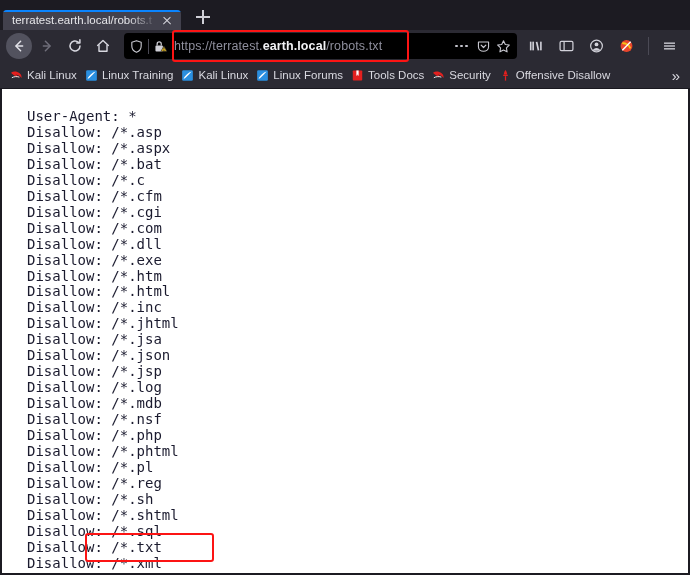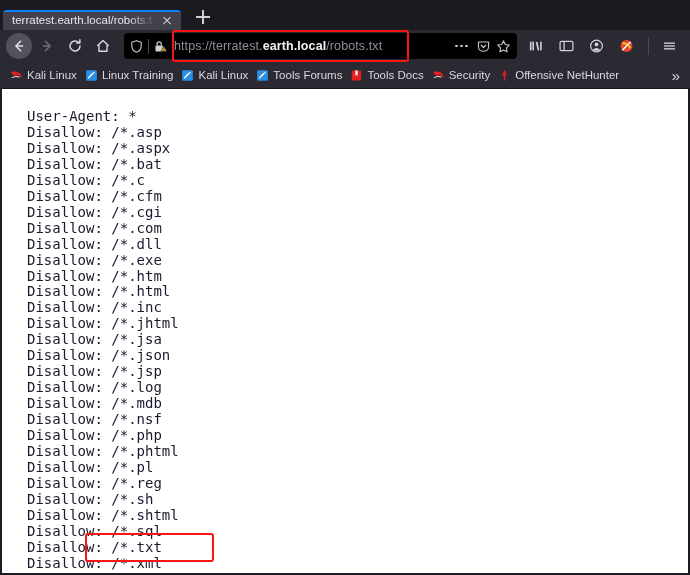--- a/index.html
+++ b/index.html
@@ -373,21 +373,21 @@
         <path d="M3 11.8C5.4 7.8 9 4.6 13 3.2c-2.4 3-5.2 6-8.4 8.6z" fill="#ffffff"></path>
       </svg>
       <span class="bm-label">Kali Linux</span>
     </div>
 
     <div class="bm">
       <svg class="bm-ico" viewBox="0 0 16 16">
         <rect x="1.4" y="1.6" width="13.2" height="12.8" rx="1.6" fill="#2a8fe0"></rect>
         <path d="M3 11.8C5.4 7.8 9 4.6 13 3.2c-2.4 3-5.2 6-8.4 8.6z" fill="#ffffff"></path>
       </svg>
-      <span class="bm-label">Tools Forums</span>
+      <span class="bm-label">Linux Forums</span>
     </div>
 
     <div class="bm">
       <svg class="bm-ico" viewBox="0 0 16 16">
         <rect x="2.2" y="1.8" width="11.6" height="12.4" rx="1" fill="#e3201f"></rect>
         <rect x="6.6" y="1.8" width="2.8" height="6.6" fill="#ffffff"></rect>
         <path d="M6.6 8.4 8 6.9l1.4 1.5z" fill="#e3201f"></path>
       </svg>
       <span class="bm-label">Tools Docs</span>
     </div>
@@ -399,21 +399,21 @@
       </svg>
       <span class="bm-label">Security</span>
     </div>
 
     <div class="bm">
       <svg class="bm-ico" viewBox="0 0 16 16">
         <path d="M8 1.2c1.3 1.6 2 3.6 2 5.7H6c0-2.1.7-4.1 2-5.7z" fill="#e3201f"></path>
         <rect x="5.2" y="7" width="5.6" height="1.6" fill="#e3201f"></rect>
         <rect x="7.2" y="8.8" width="1.6" height="5.5" fill="#e3201f"></rect>
       </svg>
-      <span class="bm-label">Offensive NetHunter</span>
+      <span class="bm-label">Offensive Disallow</span>
     </div>
 
     <span class="bm-overflow">»</span>
   </div>
 
   <div class="content">
 
     <pre class="robots">User-Agent: *
 Disallow: /*.asp
 Disallow: /*.aspx

